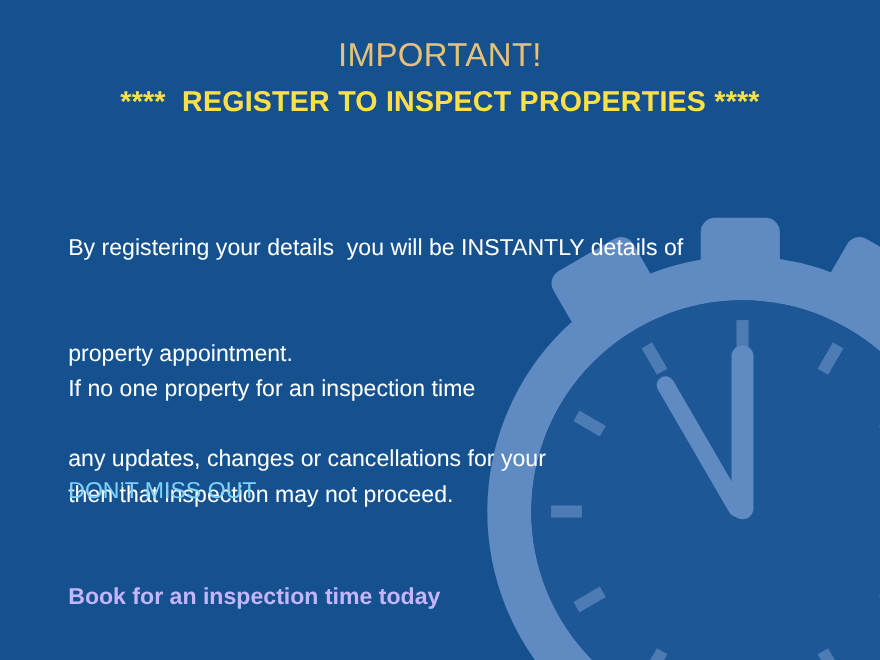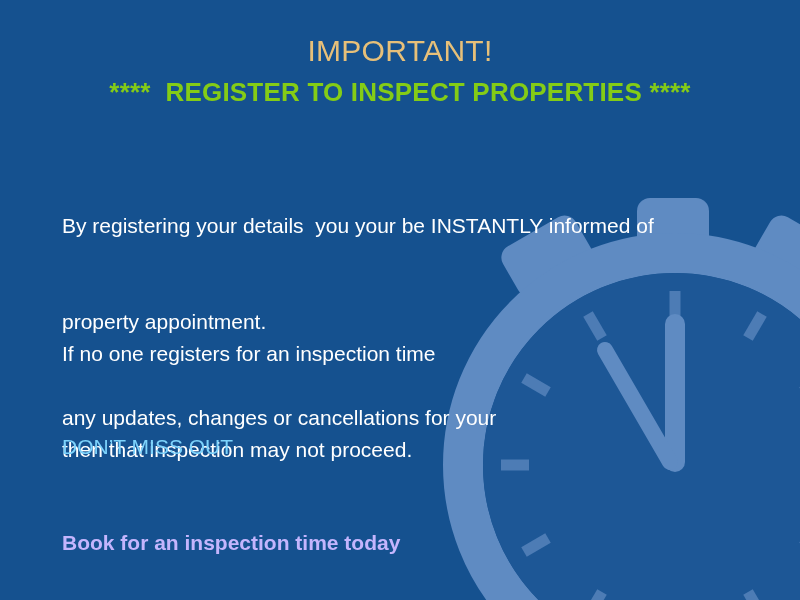--- a/index.html
+++ b/index.html
@@ -44,21 +44,21 @@
     letter-spacing: 0.3px;
     line-height: 36px;
     white-space: pre;
   }
   .headline-2 {
     position: absolute;
     left: 0;
     top: 76px;
     width: 800px;
     text-align: center;
-    color: #84cc16;
+    color: #fde047;
     font-size: 26px;
     font-weight: bold;
     letter-spacing: 0.2px;
     line-height: 32px;
     white-space: pre;
   }
 
   .body-block {
     position: absolute;
     left: 62px;
@@ -133,27 +133,27 @@
       <line x1="670" y1="462" x2="605" y2="350" stroke="#5f8bc2" stroke-width="16" stroke-linecap="round"></line>
     </g>
   </svg>
 
   <div id="content">
 
     <div class="headline-1">IMPORTANT!</div>
     <div class="headline-2">****  REGISTER TO INSPECT PROPERTIES ****</div>
 
     <div class="body-block" id="para-intro">
-      <span class="line">By registering your details  you your be INSTANTLY informed of</span>
+      <span class="line">By registering your details  you will be INSTANTLY details of</span>
       <span class="line">property appointment.</span>
       <span class="line">any updates, changes or cancellations for your</span>
     </div>
 
     <div class="body-block" id="para-warning">
-      <span class="line">If no one registers for an inspection time</span>
+      <span class="line">If no one property for an inspection time</span>
       <span class="line">then that inspection may not proceed.</span>
     </div>
 
     <div class="body-block" id="cta-block">
       <span class="cta-lead">DON’T MISS OUT</span>
       <span class="cta-strong">Book for an inspection time today</span>
       
     </div>
 
   </div>

